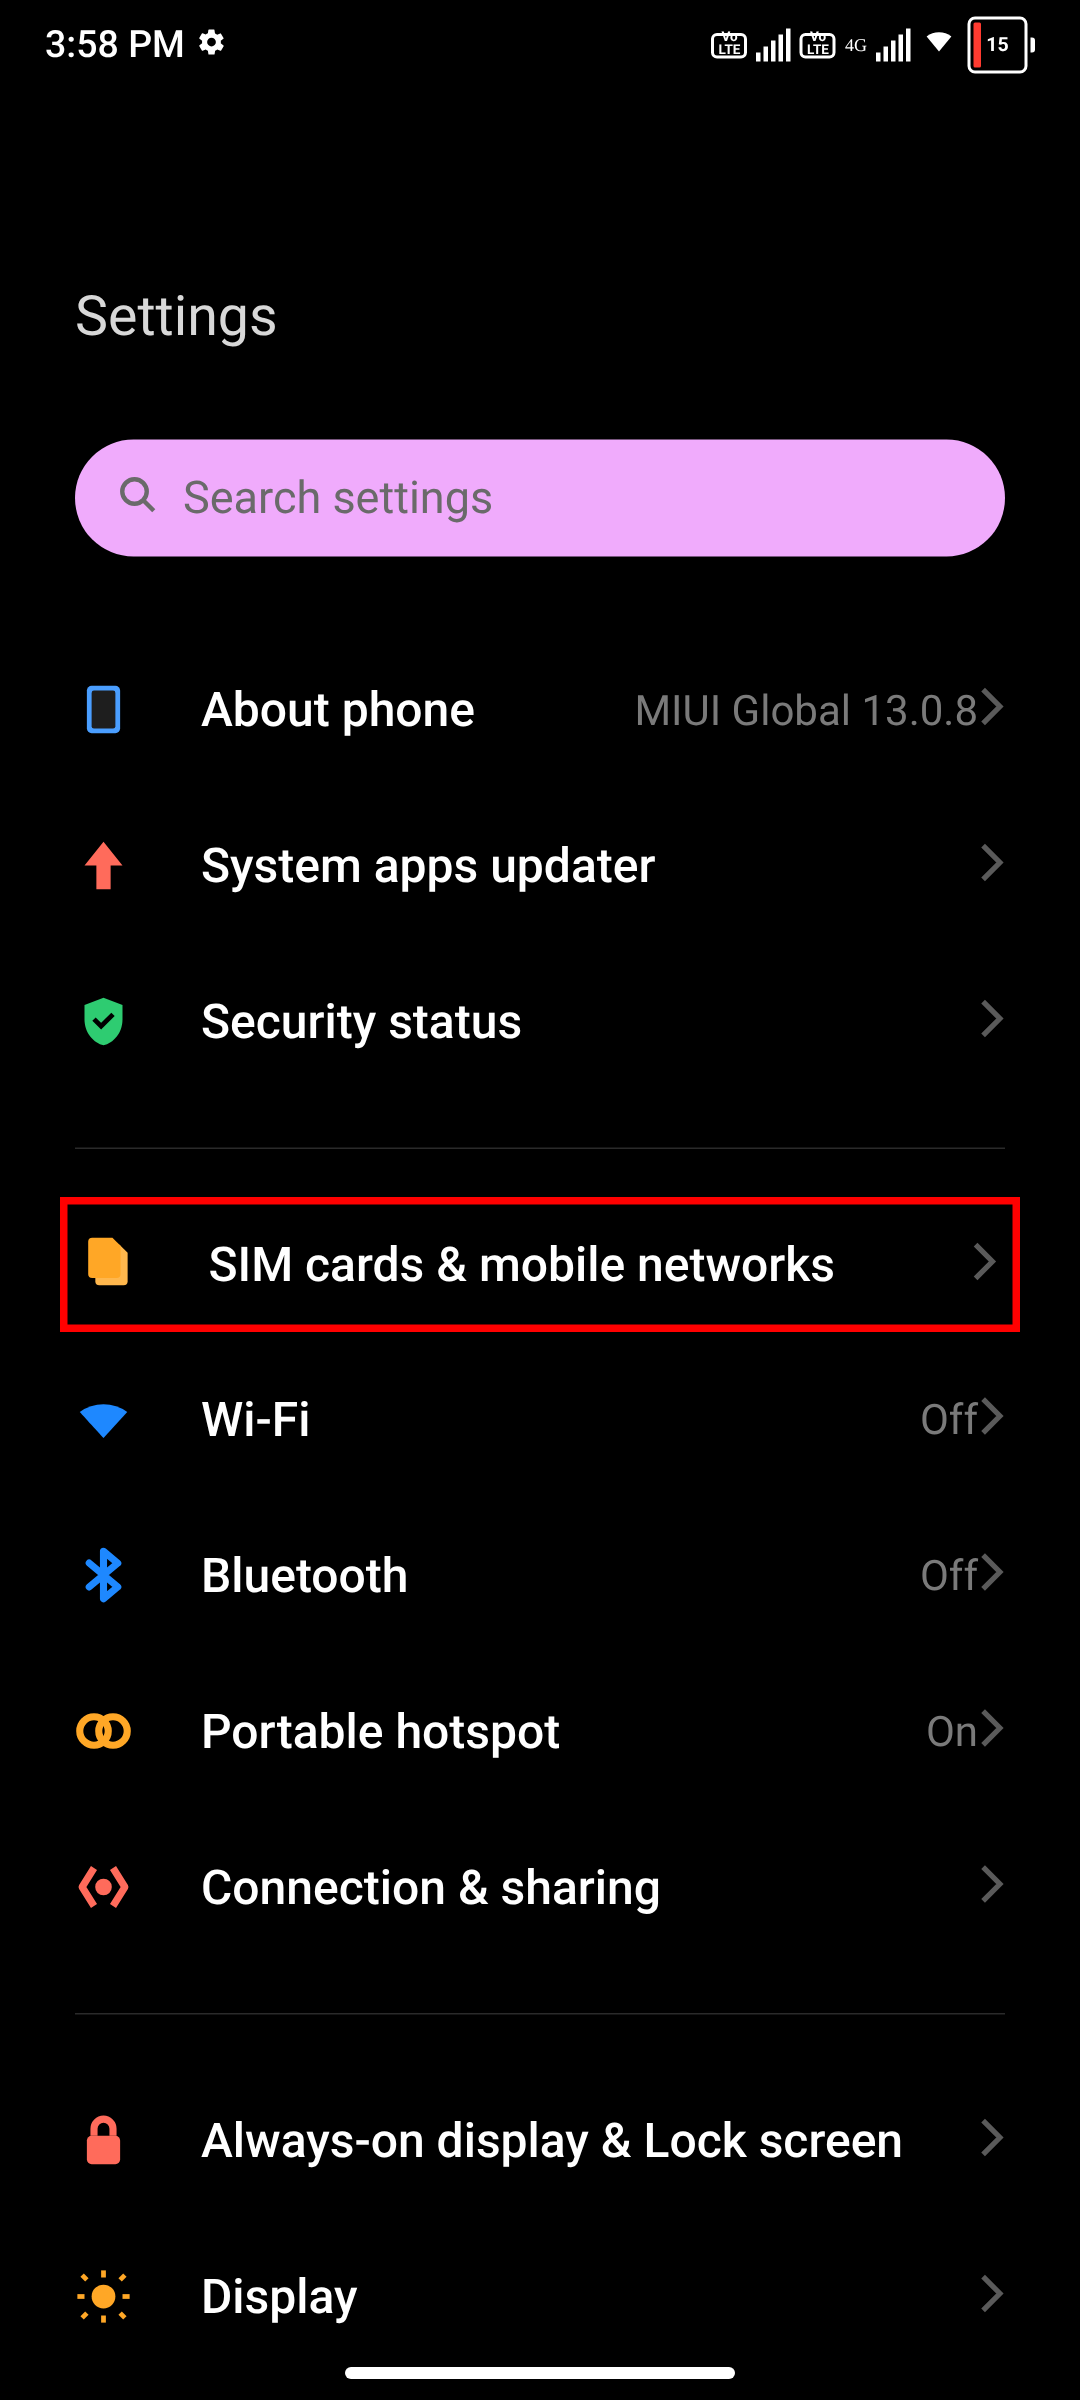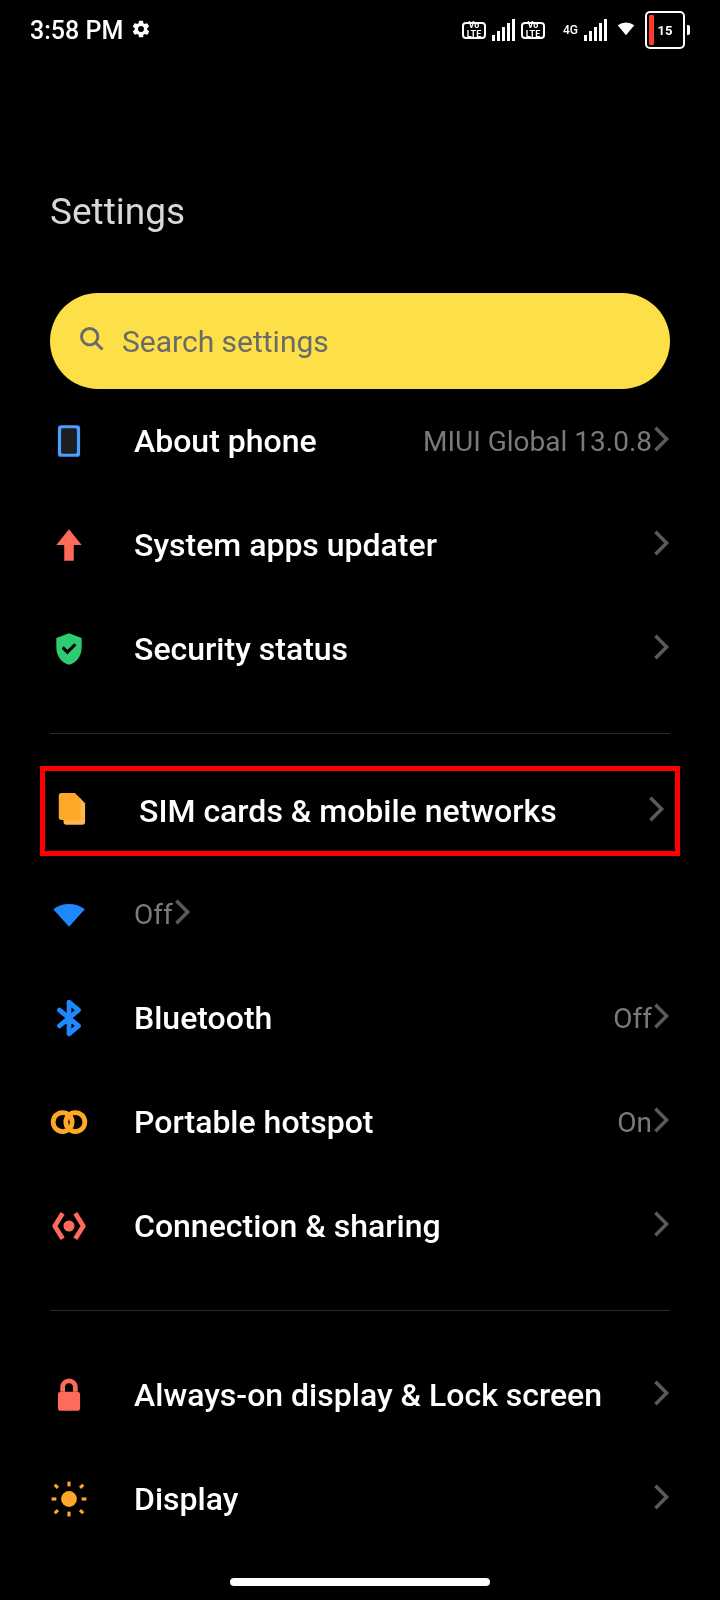--- a/index.html
+++ b/index.html
@@ -52,32 +52,32 @@
     
     .content { padding: 0 0 0 0; }
     .page-title {
       font-size: 37px;
       font-weight: 400;
       color: #d8d8d8;
       padding: 130px 50px 60px 50px;
     }
     .search-box {
       margin: 0 50px;
-      background: #fde047;
+      background: #f0abfc;
       border-radius: 50px;
-      height: 96px;
+      height: 78px;
       display:flex;
       align-items:center;
       padding: 0 28px;
       gap: 16px;
     }
     .search-box svg { width:28px; height:28px; }
     .search-placeholder { color:#6a6a6a; font-size:30px;}
     
-    .section { }
+    .section { padding-top: 50px; }
     .list-item {
       display:flex;
       align-items:center;
       padding: 28px 50px 28px 50px;
       min-height: 104px;
     }
     .item-icon {
       width: 38px;
       height: 38px;
       margin-right: 46px;
@@ -112,21 +112,21 @@
     .nav-indicator {
       position:absolute;
       bottom:14px;
       left:50%;
       transform:translateX(-50%);
       width:260px; height:8px;
       background:#fff;
       border-radius:4px;
     }
     .gear-icon svg { width:20px; height:20px; }
-    .sig-group { display:flex; flex-direction:column; align-items:center; gap:0; margin-left:12px;}
+    .sig-group { display:flex; flex-direction:column; align-items:center; gap:0; margin-left:0;font-family:Liberation Serif, serif;}
   </style>
 </head>
 <body>
 
 <div class="statusbar">
   <div class="statusbar-left">
     <span>3:58 PM</span>
     <span class="gear-icon">
       <svg viewBox="0 0 24 24" fill="#fff">
           <path d="M19.4 13a7.5 7.5 0 0 0 .1-1 7.5 7.5 0 0 0-.1-1l2.1-1.6a.5.5 0 0 0 .1-.7l-2-3.4a.5.5 0 0 0-.6-.2l-2.5 1a7.3 7.3 0 0 0-1.7-1l-.4-2.6A.5.5 0 0 0 14 2h-4a.5.5 0 0 0-.5.4L9.1 5a7.3 7.3 0 0 0-1.7 1l-2.5-1a.5.5 0 0 0-.6.2l-2 3.4a.5.5 0 0 0 .1.7L4.5 11a7.5 7.5 0 0 0 0 2l-2.1 1.6a.5.5 0 0 0-.1.7l2 3.4a.5.5 0 0 0 .6.2l2.5-1a7.3 7.3 0 0 0 1.7 1l.4 2.6A.5.5 0 0 0 10 22h4a.5.5 0 0 0 .5-.4l.4-2.6a7.3 7.3 0 0 0 1.7-1l2.5 1a.5.5 0 0 0 .6-.2l2-3.4a.5.5 0 0 0-.1-.7ZM12 15.5A3.5 3.5 0 1 1 15.5 12 3.5 3.5 0 0 1 12 15.5Z"></path>
@@ -245,20 +245,21 @@
             </svg></span>
       </div>
     </div>
 
     <div class="list-item">
       <span class="item-icon">
         <svg viewBox="0 0 24 24" fill="#1e88ff">
             <path d="M12 20 C12 20 2 9 2 9 A17 17 0 0 1 22 9 Z"></path>
           </svg>
       </span>
+      <span class="item-label">Wi-Fi</span>
       <span class="item-value">Off</span>
       <span class="chevron"><svg viewBox="0 0 12 20" fill="none" stroke="#5a5a5a" stroke-width="2.5">
             <polyline points="2,2 10,10 2,18"></polyline>
           </svg></span>
     </div>
 
     <div class="list-item">
       <span class="item-icon">
         <svg viewBox="0 0 24 24" fill="none" stroke="#1e88ff" stroke-width="3" stroke-linejoin="round" stroke-linecap="round">
             <path d="M6 7 L18 17 L12 22 V2 L18 7 L6 17"></path>

